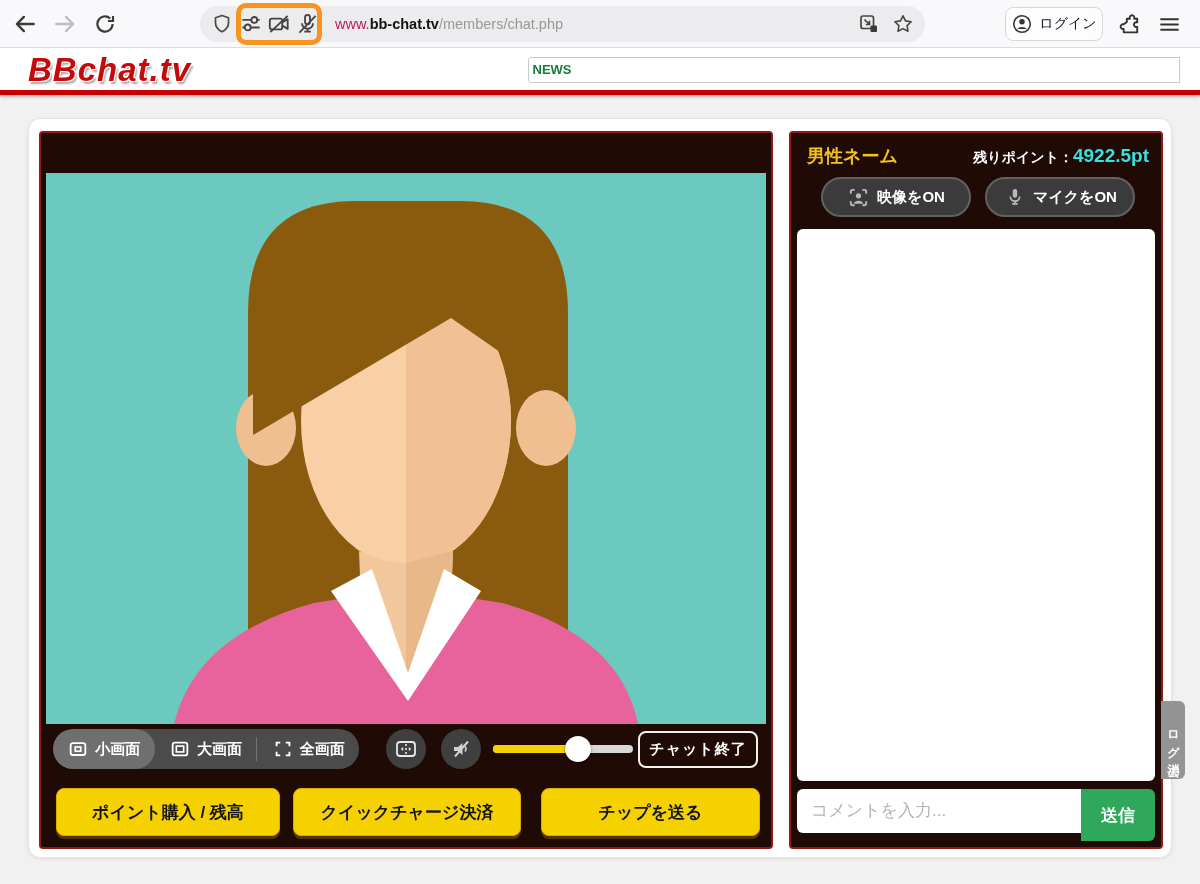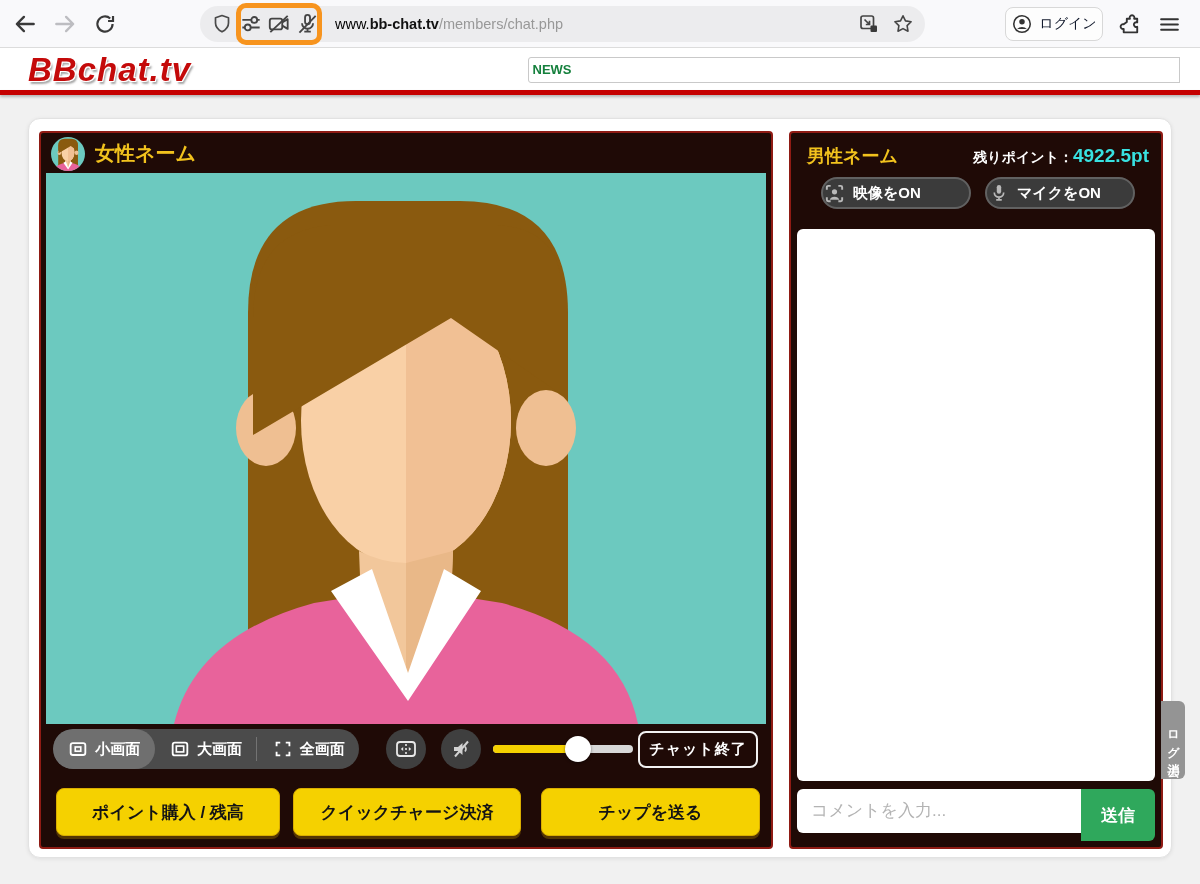--- a/index.html
+++ b/index.html
@@ -7,21 +7,21 @@
   #screen { position:relative; width:1200px; height:884px; overflow:hidden; background:#f1f1f1; margin:0 auto; }
 
   
   .chrome { position:absolute; left:0; top:0; width:1200px; height:48px; background:#f9f9fb; border-bottom:1px solid #dcdcdc; }
   .nav-btn { position:absolute; top:11px; width:26px; height:26px; background:none; border:none; cursor:pointer; }
   .urlbar { position:absolute; left:200px; top:6px; width:725px; height:36px; background:#ececee; border-radius:18px; }
   .shield { position:absolute; left:10px; top:6px; }
   .perm-box { position:absolute; left:36px; top:-3px; width:86px; height:42px; border:5px solid #f7941e; border-radius:10px; display:flex; align-items:center; justify-content:center; gap:2px; }
   .perm-box .pbtn { background:none; border:none; padding:0; width:26px; height:26px; cursor:pointer; }
   .url-text { position:absolute; left:135px; top:0; height:36px; line-height:36px; font-size:14.5px; white-space:nowrap; }
-  .url-www { color:#000000; }
+  .url-www { color:#be185d; }
   .url-domain { color:#111111; font-weight:700; }
   .url-path { color:#989898; }
   .url-actions { position:absolute; right:10px; top:6px; display:flex; gap:10px; }
   .url-actions button { background:none; border:none; padding:0; width:24px; height:24px; cursor:pointer; }
   .login-btn { position:absolute; left:1005px; top:7px; width:98px; height:34px; background:#fdfdfd; border:1px solid #d8d8d8; border-radius:8px; display:flex; align-items:center; justify-content:center; gap:6px; font-size:14px; color:#0f172a; cursor:pointer; font-family:inherit; }
   .tool-btn { position:absolute; top:12px; width:26px; height:26px; background:none; border:none; cursor:pointer; }
 
   
   .siteheader { position:absolute; left:0; top:48px; width:1200px; height:42px; background:#ffffff; }
   .logo { position:absolute; left:28px; top:3px; font-size:33px; font-style:italic; font-weight:900; letter-spacing:1px; color:#c40a0a; text-decoration:none; cursor:pointer;
@@ -53,21 +53,21 @@
   .vol-fill { position:absolute; left:0; top:0; height:8px; background:#f5d100; border-radius:4px; }
   .vol-thumb { position:absolute; top:-9px; width:26px; height:26px; background:#fff; border-radius:50%; box-shadow:0 1px 3px rgba(0,0,0,.45); }
   .endchat-btn { position:absolute; left:597px; top:598px; width:120px; height:37px; background:transparent; border:2px solid #f2f2f2; border-radius:8px; color:#fff; font-size:15px; font-weight:700; letter-spacing:1px; cursor:pointer; font-family:inherit; }
   .yellow-btn { position:absolute; top:655px; height:48px; background:#f5d100; border:1px solid #d9ad00; box-shadow:0 3px 0 rgba(146,106,0,.45); border-radius:8px; color:#141414; font-size:17px; font-weight:700; cursor:pointer; font-family:inherit; }
   .yb1 { left:15px; width:224px; } .yb2 { left:252px; width:228px; } .yb3 { left:500px; width:219px; }
 
   
   .user-name { position:absolute; left:16px; top:11px; font-size:18px; font-weight:700; color:#f2c21d; }
   .points { position:absolute; right:12px; top:12px; font-size:14px; font-weight:700; color:#ffffff; }
   .points .val { font-size:19px; font-weight:700; color:#38e1e1; }
-  .pill-btn { position:absolute; top:44px; height:32px; background:#3b3b3b; border:2px solid #616161; border-radius:20px; color:#fff; font-size:15px; font-weight:700; cursor:pointer; display:flex; align-items:center; gap:7px; font-family:inherit; }
+  .pill-btn { position:absolute; top:44px; height:40px; background:#3b3b3b; border:2px solid #616161; border-radius:20px; color:#fff; font-size:15px; font-weight:700; cursor:pointer; display:flex; align-items:center; justify-content:center; gap:7px; font-family:inherit; }
   .pb1 { left:30px; width:150px; } .pb2 { left:194px; width:150px; }
   .chat-log { position:absolute; left:6px; top:96px; width:358px; height:552px; background:#ffffff; border-radius:6px; }
   .comment-row { position:absolute; left:6px; top:656px; width:358px; height:52px; display:flex; }
   .comment-input { width:284px; height:44px; border:none; outline:none; border-radius:6px 0 0 6px; padding:0 14px; font-size:17px; color:#333; font-family:inherit; }
   .comment-input::placeholder { color:#b3b3b3; }
   .send-btn { width:74px; height:52px; background:#2fa85c; border:none; border-radius:0 6px 6px 0; color:#fff; font-size:17px; font-weight:700; cursor:pointer; font-family:inherit; }
   .logtab { position:absolute; right:-24px; top:568px; width:24px; height:78px; background:#949494; border-radius:0 6px 6px 0; color:#fff; font-size:12px; font-weight:700; writing-mode:vertical-rl; text-orientation:upright; display:flex; align-items:center; justify-content:center; cursor:pointer; letter-spacing:2px; }
 </style>
 </head>
 <body>
@@ -181,28 +181,20 @@
   <div class="siteheader">
     <a class="logo">BBchat.tv</a>
     <div class="news-label">NEWS</div>
     <div class="news-ticker"></div>
   </div>
   <div class="red-divider"></div>
 
   <div class="card">
 
     <div class="panel panel-left">
-      <div class="perf-head">
-        <span class="avatar-mini">
-          <svg width="34" height="34" viewBox="85 0 551 551">
-              <use href="#avatar-g"></use>
-            </svg>
-        </span>
-        <span class="perf-name">女性ネーム</span>
-      </div>
 
       <svg class="video" viewBox="0 0 720 551">
           <use href="#avatar-g"></use>
         </svg>
 
       <div class="seg">
         <button class="active">
           <svg width="22" height="22" viewBox="0 0 24 24">
               <rect x="4" y="5.5" width="16" height="13" rx="2.5" fill="none" stroke="#fff" stroke-width="2"></rect>
               <rect x="9" y="9.8" width="6" height="4.6" fill="none" stroke="#fff" stroke-width="1.8"></rect>

